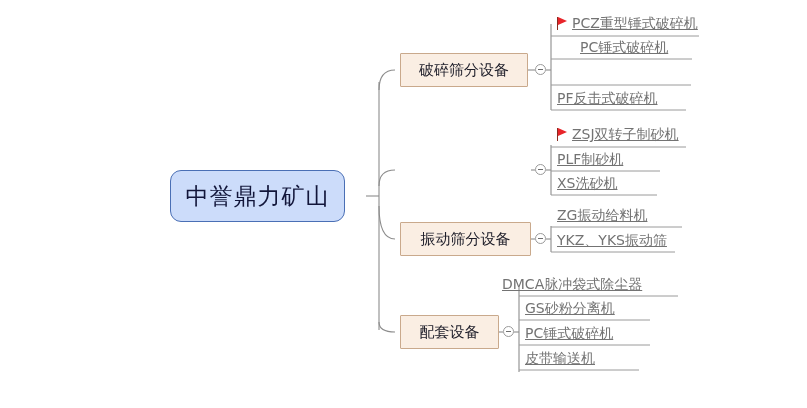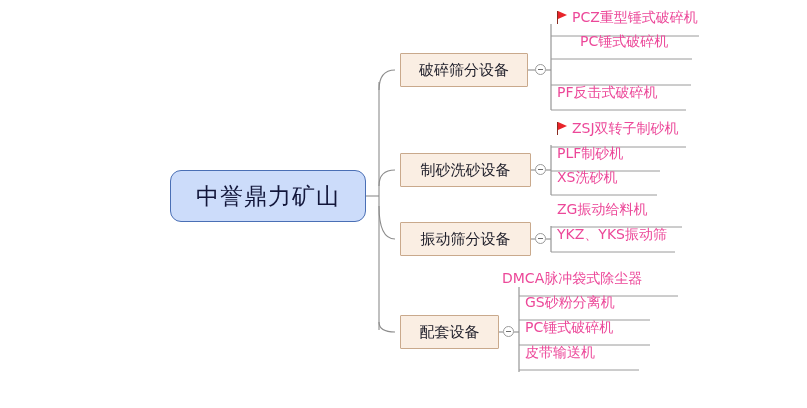--- a/index.html
+++ b/index.html
@@ -56,27 +56,28 @@
     color: #1c1c28;
     font-size: 15px;
     white-space: nowrap;
   }
 
   
   .leaf-item {
     position: absolute;
     box-sizing: border-box;
     display: flex;
-    align-items: flex-start;
-    color: #ec4899;
+    align-items: center;
+    color: #737373;
     font-size: 14px;
     white-space: nowrap;
     padding-left: 6px;
     padding-right: 8px;
     height: 26px;
+    text-decoration: underline;
   }
   .leaf-label {
     line-height: 1;
   }
 
   
   .flag-icon {
     position: relative;
     display: inline-block;
     width: 12px;
@@ -173,29 +174,26 @@
       <line x1="551" y1="227" x2="682" y2="227"></line>
       <line x1="551" y1="252" x2="675" y2="252"></line>
 
       <line x1="519" y1="296" x2="678" y2="296"></line>
       <line x1="519" y1="320" x2="650" y2="320"></line>
       <line x1="519" y1="345" x2="650" y2="345"></line>
       <line x1="519" y1="370" x2="639" y2="370"></line>
     </g>
   </svg>
 
-  <div class="root-node" style="left:170px; top:170px; width:196px; height:52px;">
+  <div class="root-node" style="left:170px; top:170px; width:175px; height:52px;">
     <span>中誉鼎力矿山</span>
   </div>
 
   <div class="branch-node" style="left:400px; top:53px; width:128px; height:34px;">
     <span>破碎筛分设备</span>
-  </div>
-  <div class="branch-node" style="left:400px; top:153px; width:131px; height:34px;">
-    <span>制砂洗砂设备</span>
   </div>
   <div class="branch-node" style="left:400px; top:222px; width:131px; height:34px;text-align:right;">
     <span>振动筛分设备</span>
   </div>
   <div class="branch-node" style="left:400px; top:315px; width:99px; height:34px;">
     <span>配套设备</span>
   </div>
 
   <div class="collapse-toggle" style="left:535px; top:64px;"></div>
   <div class="collapse-toggle" style="left:535px; top:164px;"></div>

